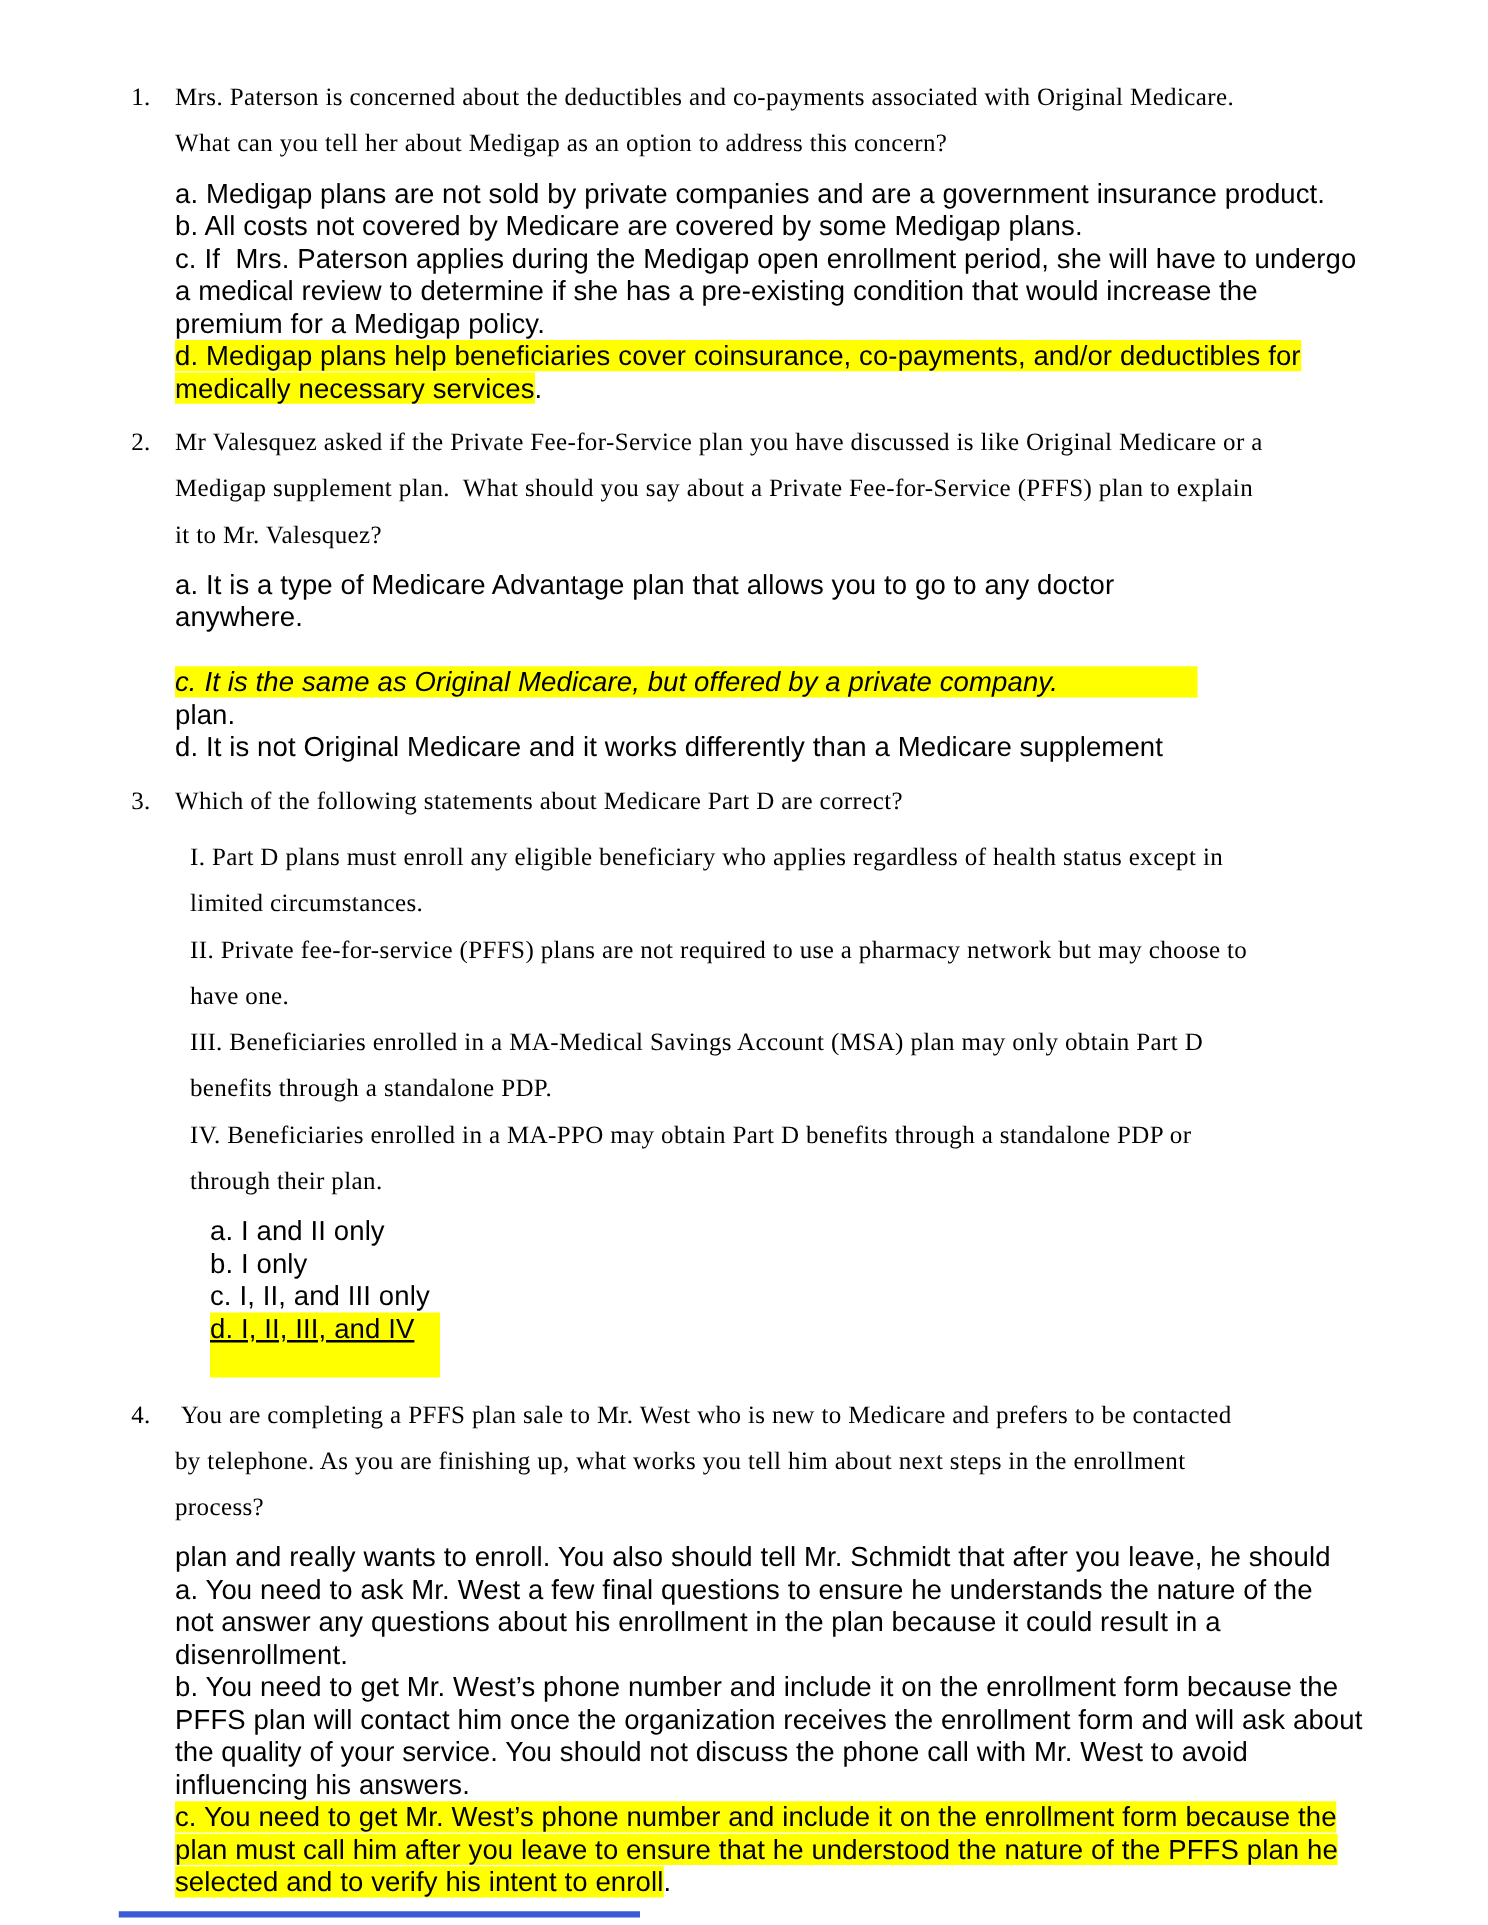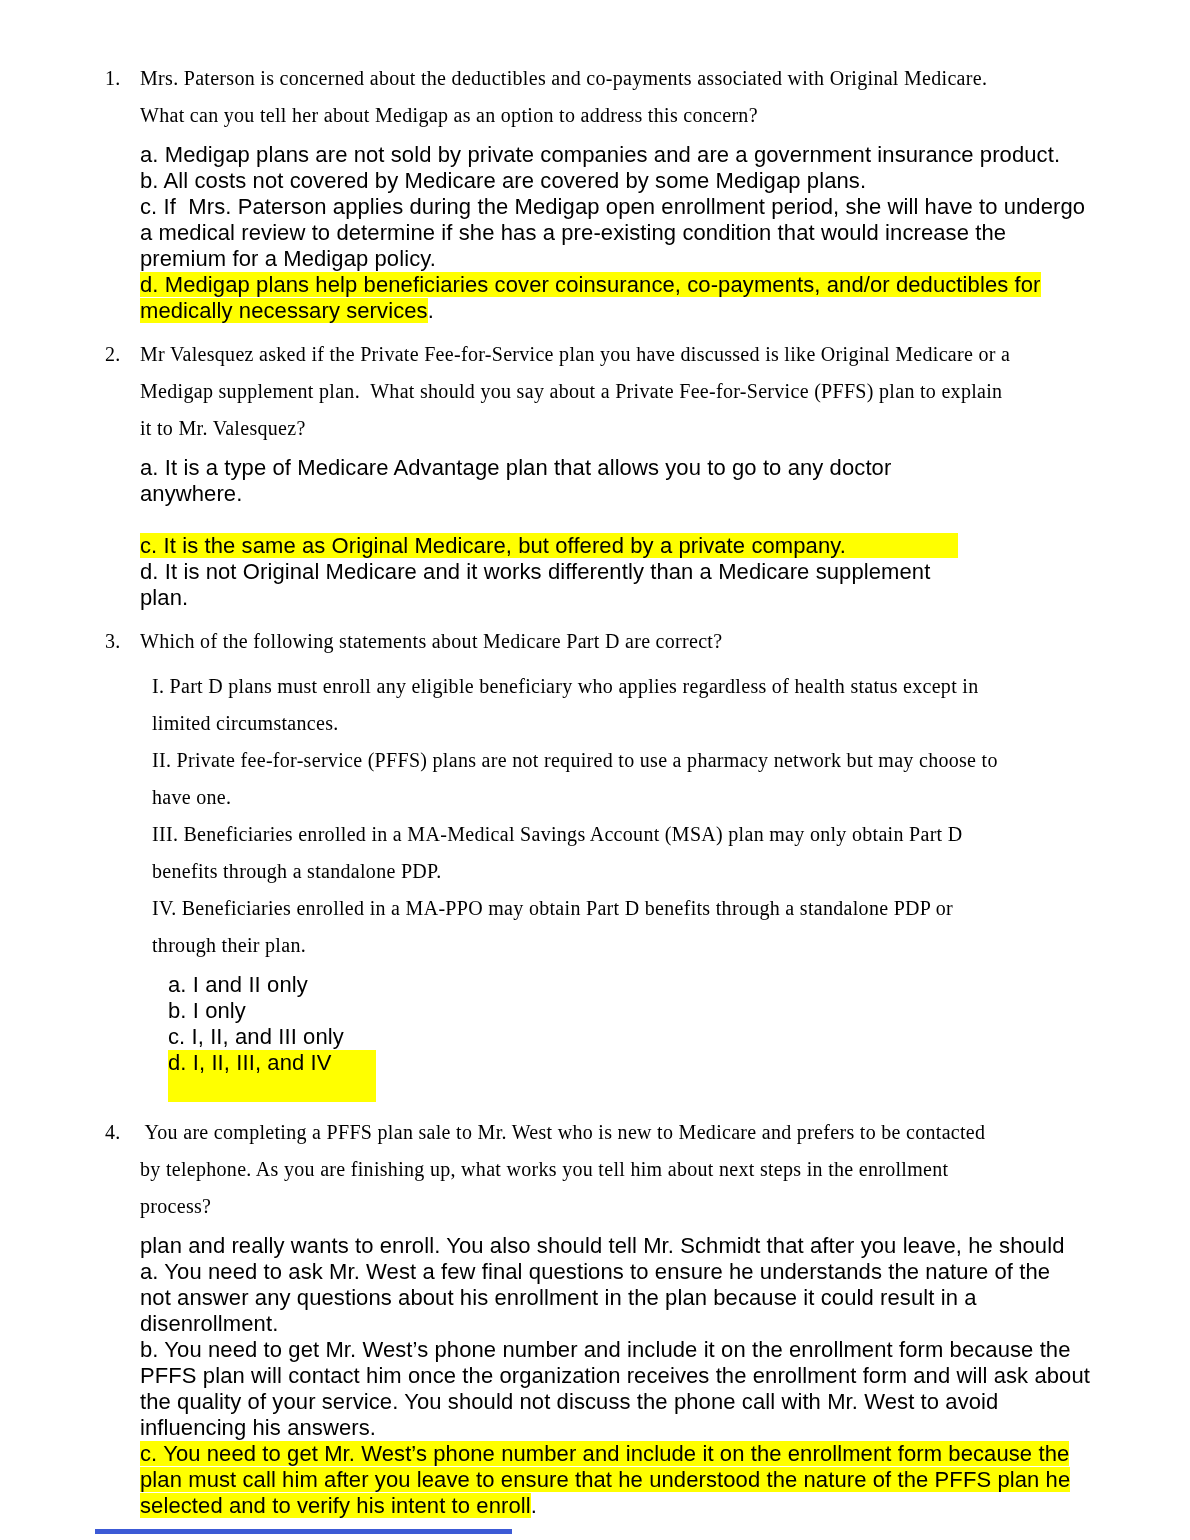--- a/index.html
+++ b/index.html
@@ -28,22 +28,22 @@
   .question { margin-bottom: 12px; }
   .qhead { display: flex; }
   .qnum { flex: 0 0 35px; width: 35px; }
   .qstem { flex: 1 1 auto; }
   .sline, .oline, .stline { white-space: pre; }
   .statements { margin-left: 47px; margin-top: 8px; }
   .options { margin-left: 35px; margin-top: 8px; }
   .options.indent { margin-left: 63px; }
   .oline { min-height: 26px; }
   .hl { background: #ffff00; }
-  .hl.padded { padding-right: 112px; }
-  .hlblock { background: #ffff00; width: 208px; height: 52px; }
+  .hl.padded { padding-right: 112px; font-style: italic; }
+  .hlblock { background: #ffff00; width: 184px; height: 52px; text-decoration: underline; }
   .bottom-bar {
     position: absolute;
     left: 95px;
     top: 1529px;
     width: 417px;
     height: 5px;
     background: #3c5ad6;
   }
 </style>
 </head>
@@ -75,22 +75,22 @@
           <div class="sline serif">Mr Valesquez asked if the Private Fee-for-Service plan you have discussed is like Original Medicare or a</div>
           <div class="sline serif">Medigap supplement plan.  What should you say about a Private Fee-for-Service (PFFS) plan to explain</div>
           <div class="sline serif">it to Mr. Valesquez?</div>
         </div>
       </div>
       <div class="options sans">
         <div class="oline">a. It is a type of Medicare Advantage plan that allows you to go to any doctor</div>
         <div class="oline">anywhere.</div>
         <div class="oline"></div>
         <div class="oline"><span class="hl padded">c. It is the same as Original Medicare, but offered by a private company.</span></div>
+        <div class="oline">plan.</div>
         <div class="oline">d. It is not Original Medicare and it works differently than a Medicare supplement</div>
-        <div class="oline">plan.</div>
       </div>
     </section>
     <section class="question">
       <div class="qhead">
         <div class="qnum serif">3.</div>
         <div class="qstem">
           <div class="sline serif">Which of the following statements about Medicare Part D are correct?</div>
         </div>
       </div>
       <div class="statements">

